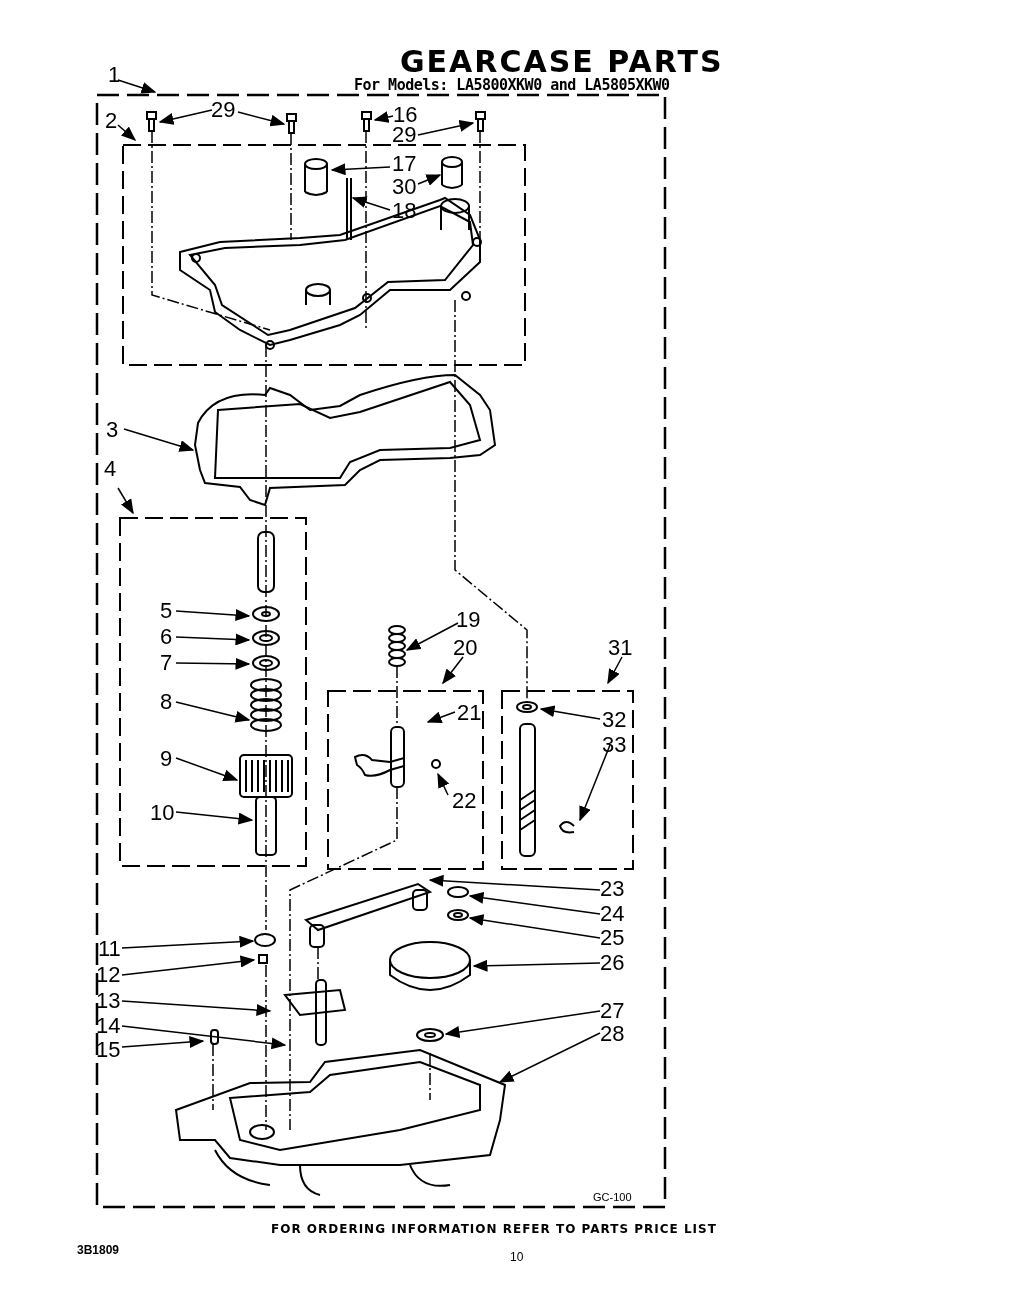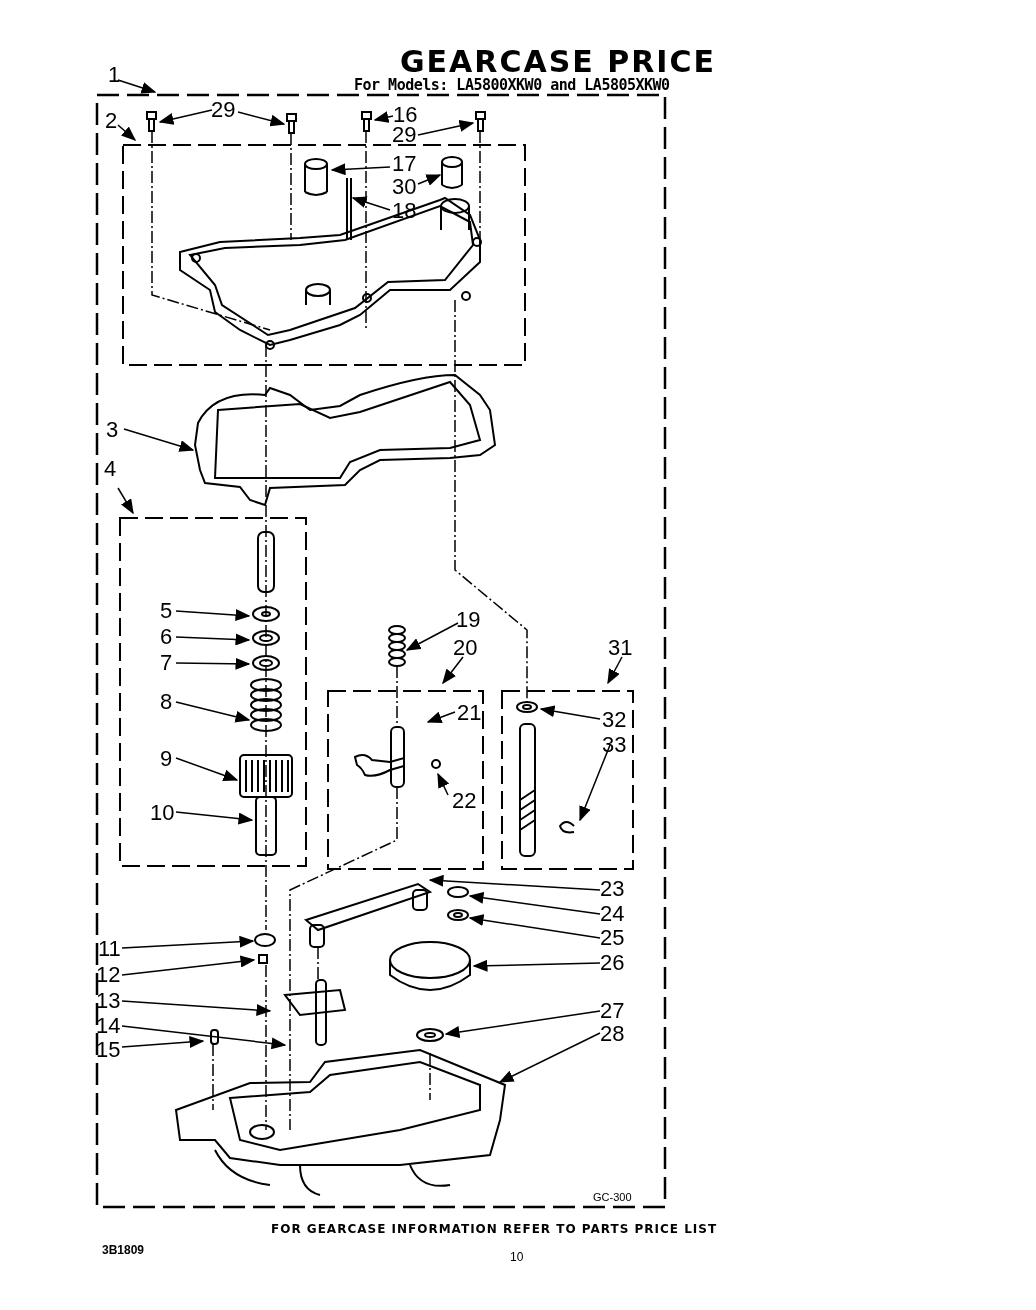--- a/index.html
+++ b/index.html
@@ -5,29 +5,29 @@
   html, body { margin: 0; padding: 0; background: #ffffff; }
   body { width: 1036px; height: 1310px; position: relative; overflow: hidden;
          font-family: "Liberation Sans", sans-serif; color: #000; }
   .title { position: absolute; left: 400px; top: 44px; font-size: 30px; font-weight: bold;
            letter-spacing: 2px; font-family: "DejaVu Sans", sans-serif; }
   .subtitle { position: absolute; left: 354px; top: 76px; font-size: 15px; font-weight: bold;
               font-family: "DejaVu Sans Mono", monospace; letter-spacing: -0.5px; }
   .footer-note { position: absolute; left: 271px; top: 1222px; font-size: 12px; font-weight: bold;
                  letter-spacing: 1px; font-family: "DejaVu Sans", sans-serif; }
   .page-num { position: absolute; left: 510px; top: 1250px; font-size: 12px; }
-  .doc-id { position: absolute; left: 102px; top: 1243px; font-size: 12px; font-weight: bold; }
+  .doc-id { position: absolute; left: 77px; top: 1243px; font-size: 12px; font-weight: bold; }
   .diagram-code { position: absolute; left: 593px; top: 1191px; font-size: 11px; }
   svg.diagram { position: absolute; left: 0; top: 0; }
   .lbl { font-family: "Liberation Sans", sans-serif; font-size: 22px; fill: #000; }
 </style>
 </head>
 <body>
 
-<div class="title">GEARCASE PRICE</div>
+<div class="title">GEARCASE PARTS</div>
 <div class="subtitle">For Models: LA5800XKW0  and LA5805XKW0</div>
 
 <svg class="diagram" width="1036" height="1310" viewBox="0 0 1036 1310">
   <defs>
     <marker id="ah" markerWidth="10" markerHeight="8" refX="9" refY="4" orient="auto">
       <path d="M0,0 L10,4 L0,8 z" fill="#000"></path>
     </marker>
   </defs>
   <g fill="none" stroke="#000" stroke-width="2.5">
 
@@ -221,16 +221,16 @@
     <text x="600" y="1041">28</text>
     <text x="211" y="117">29</text>
     <text x="392" y="142">29</text>
     <text x="392" y="194">30</text>
     <text x="608" y="655">31</text>
     <text x="602" y="727">32</text>
     <text x="602" y="752">33</text>
   </g>
 </svg>
 
-<div class="diagram-code">GC-300</div>
-<div class="footer-note">FOR GEARCASE INFORMATION REFER TO PARTS PRICE LIST</div>
+<div class="diagram-code">GC-100</div>
+<div class="footer-note">FOR ORDERING INFORMATION REFER TO PARTS PRICE LIST</div>
 <div class="doc-id">3B1809</div>
 <div class="page-num">10</div>
 
 </body></html>

